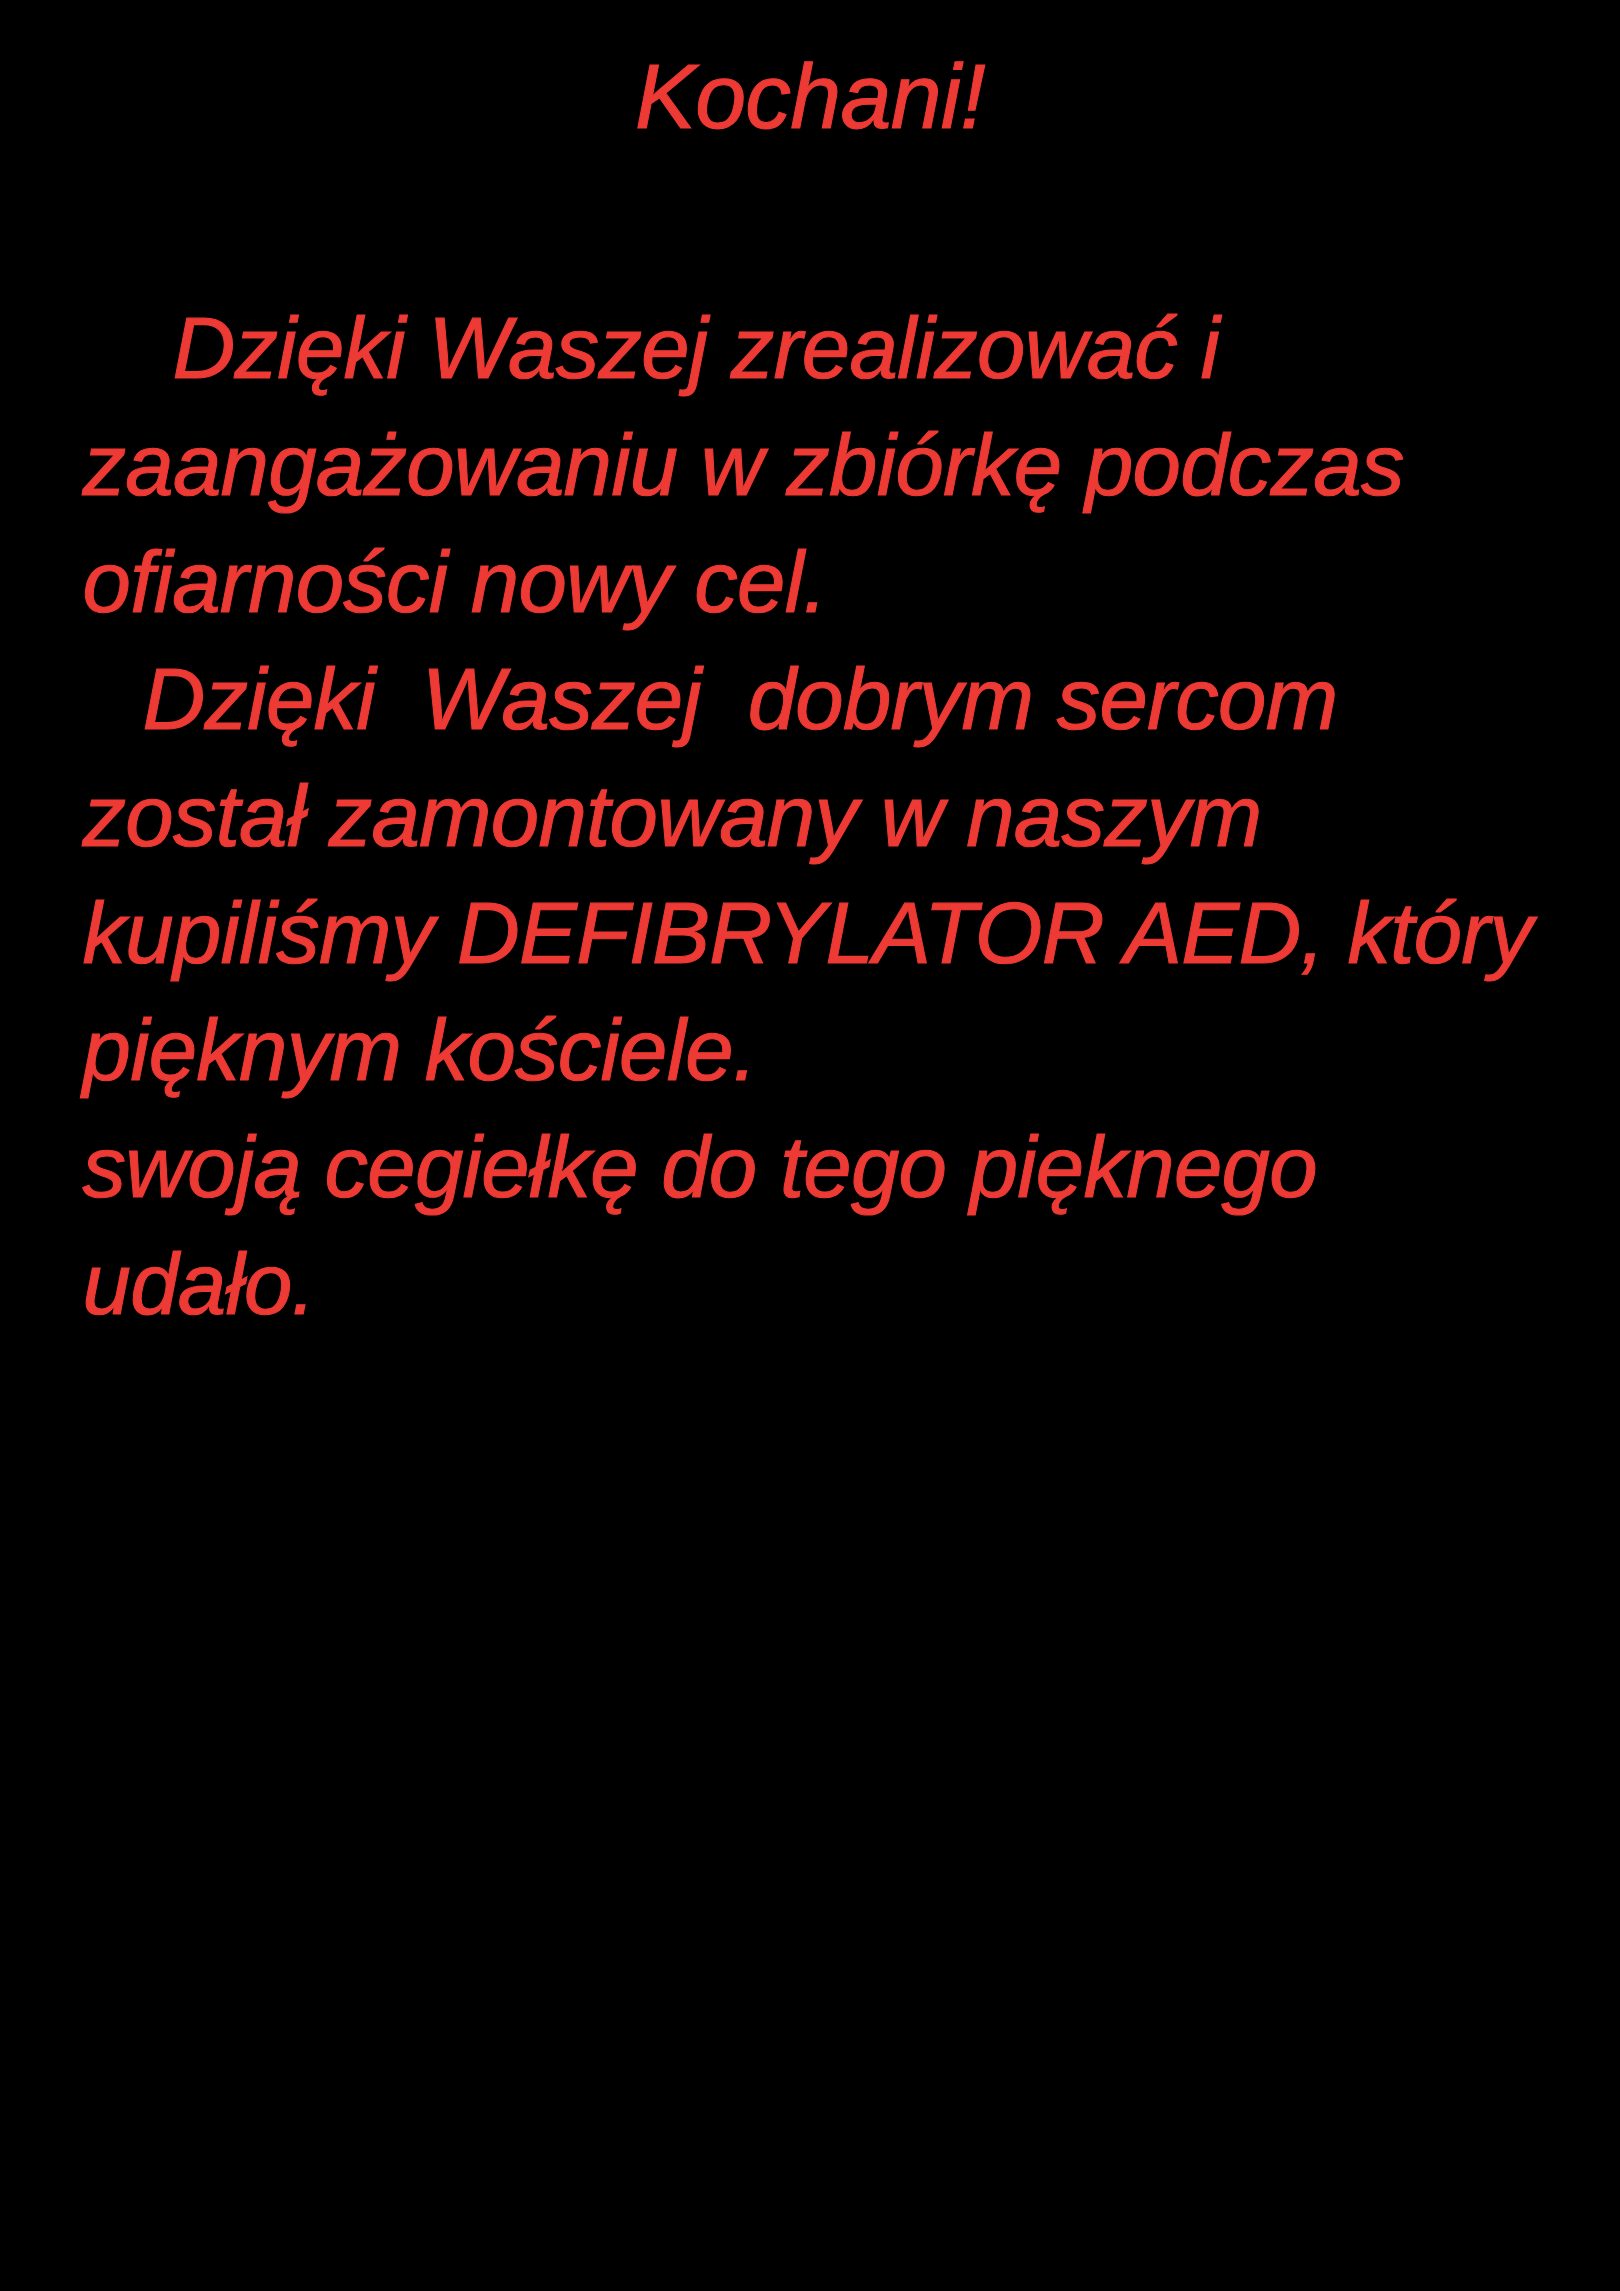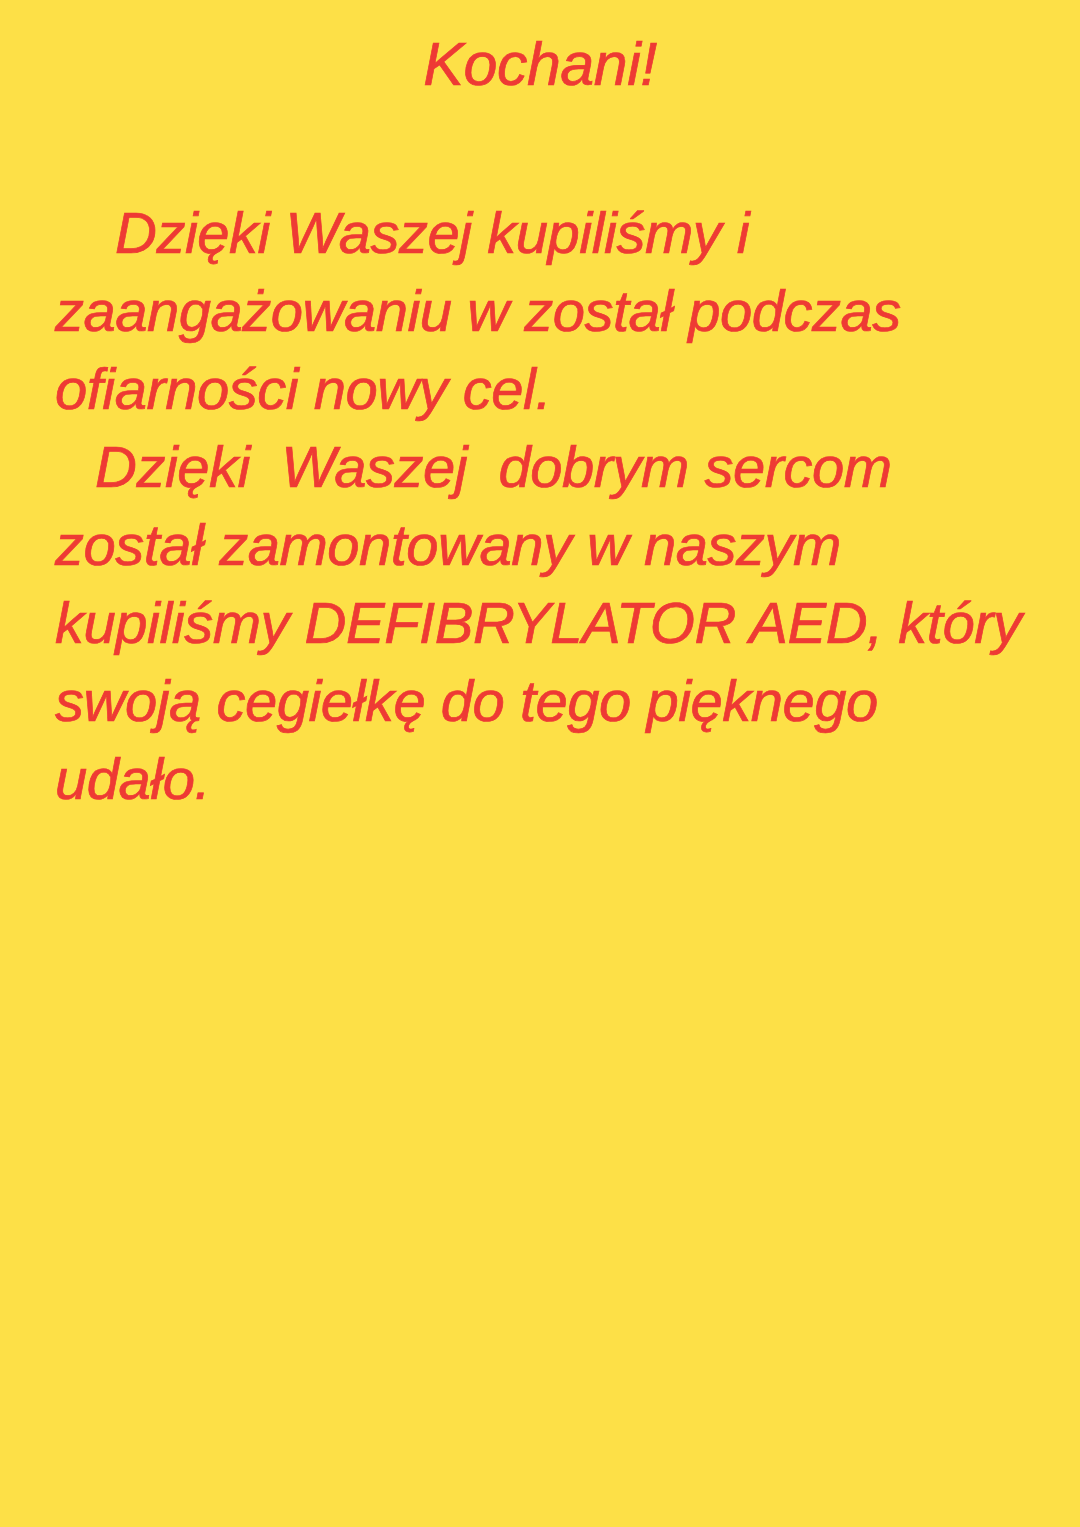--- a/index.html
+++ b/index.html
@@ -3,21 +3,21 @@
 <meta charset="utf-8">
 <style>
   html, body {
     margin: 0;
     padding: 0;
   }
   .page {
     position: relative;
     width: 1080px;
     height: 1527px;
-    background: #fde047;
+    background: #000000;
     overflow: hidden;
     font-family: "Liberation Sans", sans-serif;
     font-style: italic;
     color: #ee3a34;
     -webkit-text-stroke: 0.7px #ee3a34;
   }
   .title {
     padding-top: 26px;
     text-align: center;
     font-size: 61px;
@@ -46,29 +46,30 @@
 </head>
 <body>
 
 <div class="page">
 
   <div class="title">Kochani!</div>
 
   <div class="body-text">
 
     <div class="paragraph">
-      <div class="line indent-lg">Dzięki Waszej kupiliśmy i</div>
-      <div class="line">zaangażowaniu w został podczas</div>
+      <div class="line indent-lg">Dzięki Waszej zrealizować i</div>
+      <div class="line">zaangażowaniu w zbiórkę podczas</div>
       <div class="line">ofiarności nowy cel.</div>
     </div>
 
     <div class="paragraph">
       <div class="line indent-sm">Dzięki  Waszej  dobrym sercom</div>
       <div class="line">został zamontowany w naszym</div>
       <div class="line">kupiliśmy DEFIBRYLATOR AED, który</div>
+      <div class="line">pięknym kościele.</div>
     </div>
 
     <div class="paragraph">
       <div class="line">swoją cegiełkę do tego pięknego</div>
       <div class="line">udało.</div>
     </div>
 
   </div>
 </div>
 

